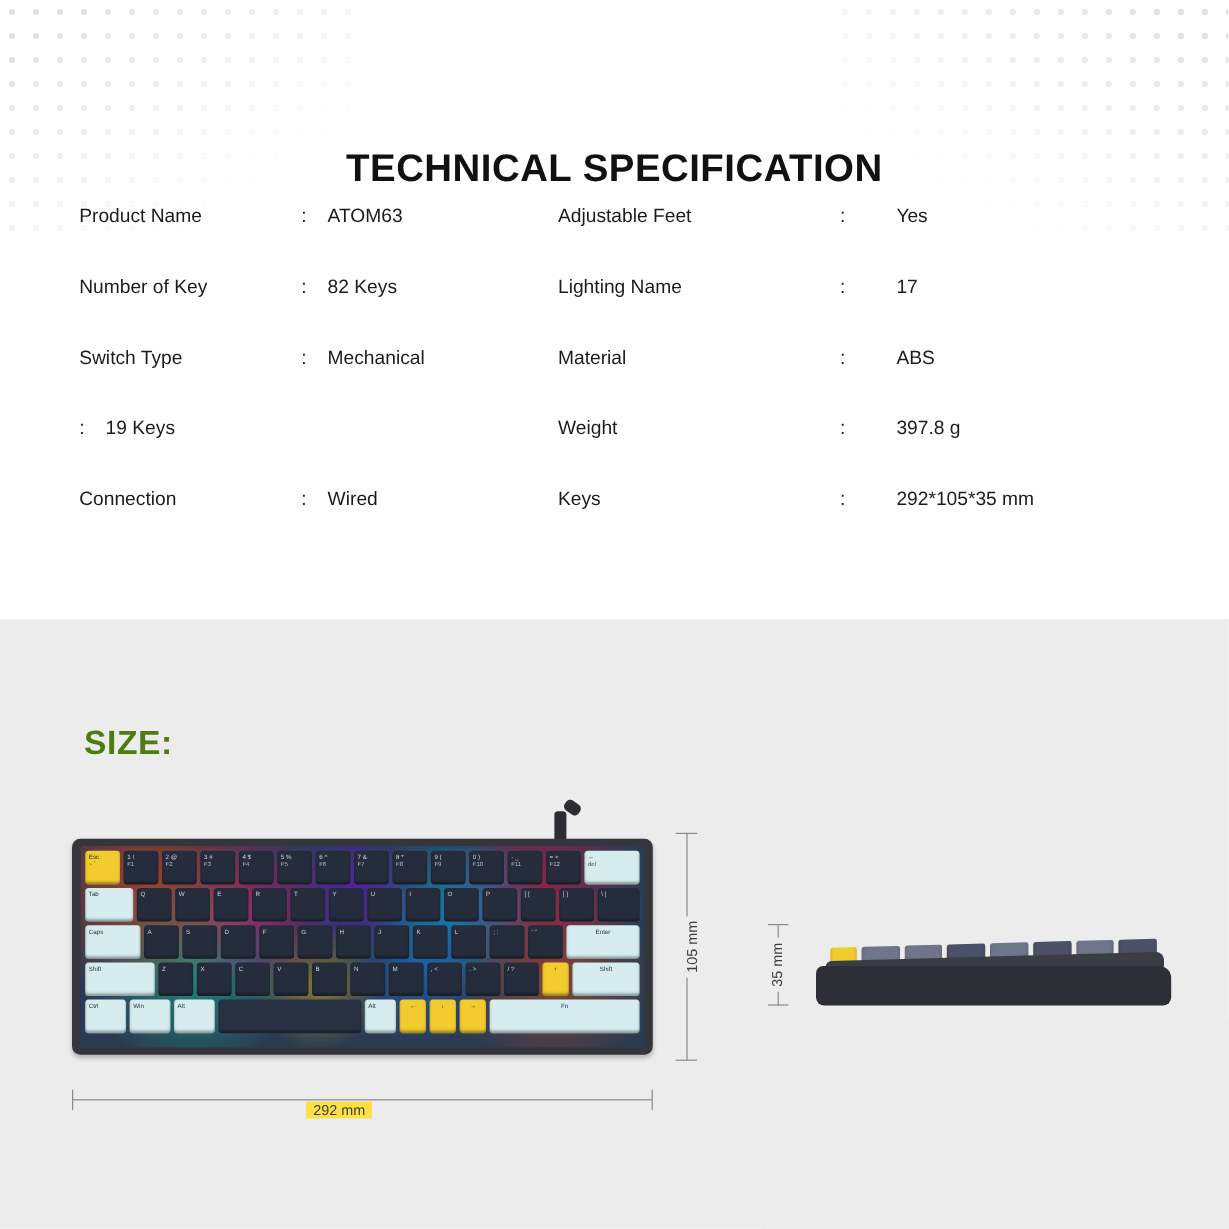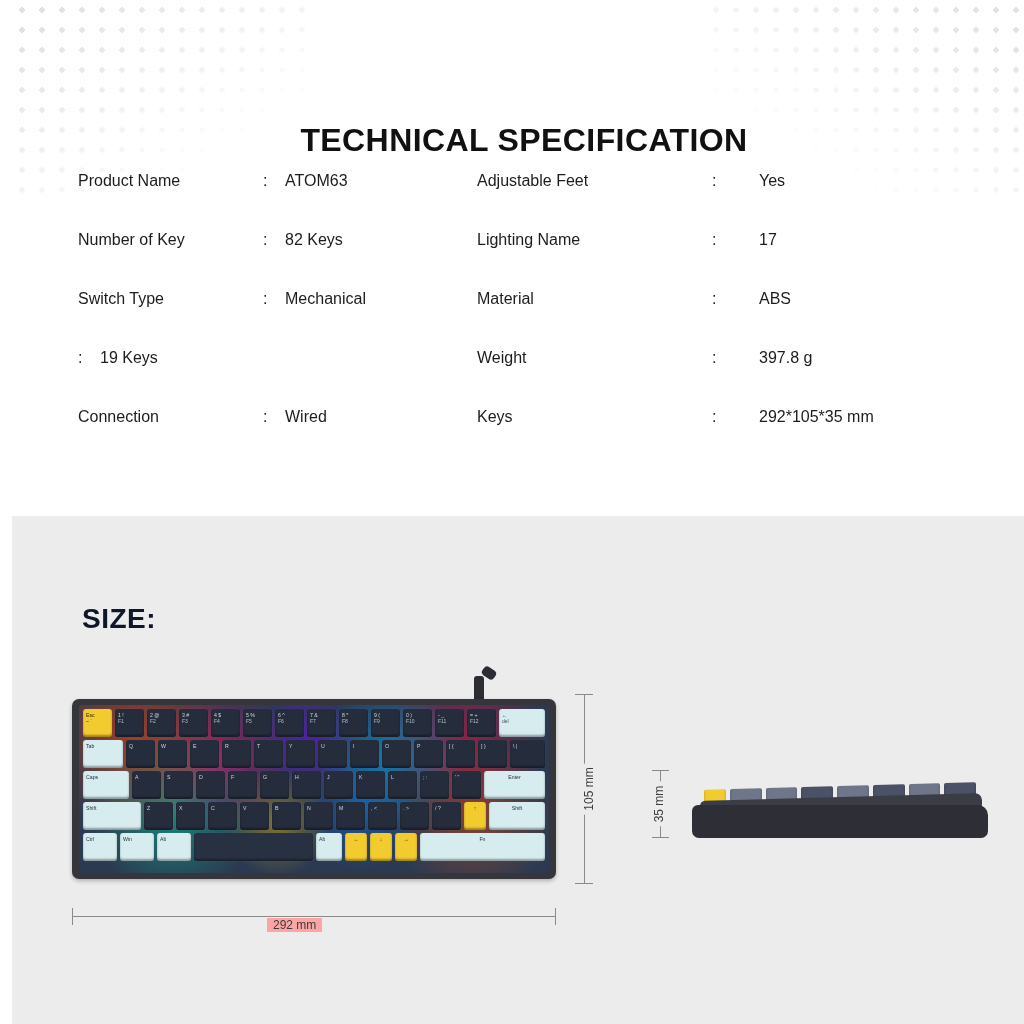--- a/index.html
+++ b/index.html
@@ -10,21 +10,20 @@
     width: 1024px;
     height: 1024px;
     font-family: "Liberation Sans", sans-serif;
     background: #ffffff;
     overflow: hidden;
   }
   .page {
     position: relative;
     width: 824px;
     height: 1024px;
-    margin-left: 12px;
   }
 
   
   .spec-section {
     position: relative;
     width: 1024px;
     height: 516px;
     background: #ffffff;
     overflow: hidden;
   }
@@ -91,21 +90,21 @@
     width: 1024px;
     height: 508px;
     background: #ececec;
   }
   .size-heading {
     position: absolute;
     top: 580px;
     left: 70px;
     font-size: 28px;
     font-weight: bold;
-    color: #0f172a;
+    color: #4d7c0f;
     letter-spacing: 0.5px;
   }
 
   
   .kb-top {
     position: absolute;
     left: 60px;
     top: 699px;
     width: 484px;
     height: 180px;
@@ -423,21 +422,21 @@
         <div class="key yellow" style="width:22px;text-align:center"><span>→</span></div>
         <div class="key accent big" style="text-align:center"><span>Fn</span></div>
       </div>
 
     </div>
   </div>
 
   <div class="dim-line" style="left:60px; top:916px; width:484px; height:1px;"></div>
   <div class="dim-line" style="left:60px; top:908px; width:1px; height:17px;"></div>
   <div class="dim-line" style="left:543px; top:908px; width:1px; height:17px;"></div>
-  <div class="dim-label" style="left:255px; top:918px; background:#fca5a5; padding:0 6px;">292 mm</div>
+  <div class="dim-label" style="left:255px; top:918px; background:#fde047; padding:0 6px;">292 mm</div>
 
   <div class="dim-line" style="left:572px; top:694px; width:1px; height:190px;"></div>
   <div class="dim-line" style="left:563px; top:694px; width:18px; height:1px;"></div>
   <div class="dim-line" style="left:563px; top:883px; width:18px; height:1px;"></div>
   <div class="dim-label vert" style="left:551px; top:782px; background:#ececec; padding:0 4px;">105 mm</div>
 
   <div class="kb-side">
     <div class="side-keys">
       <div class="side-key first"></div>
       <div class="side-key"></div>

